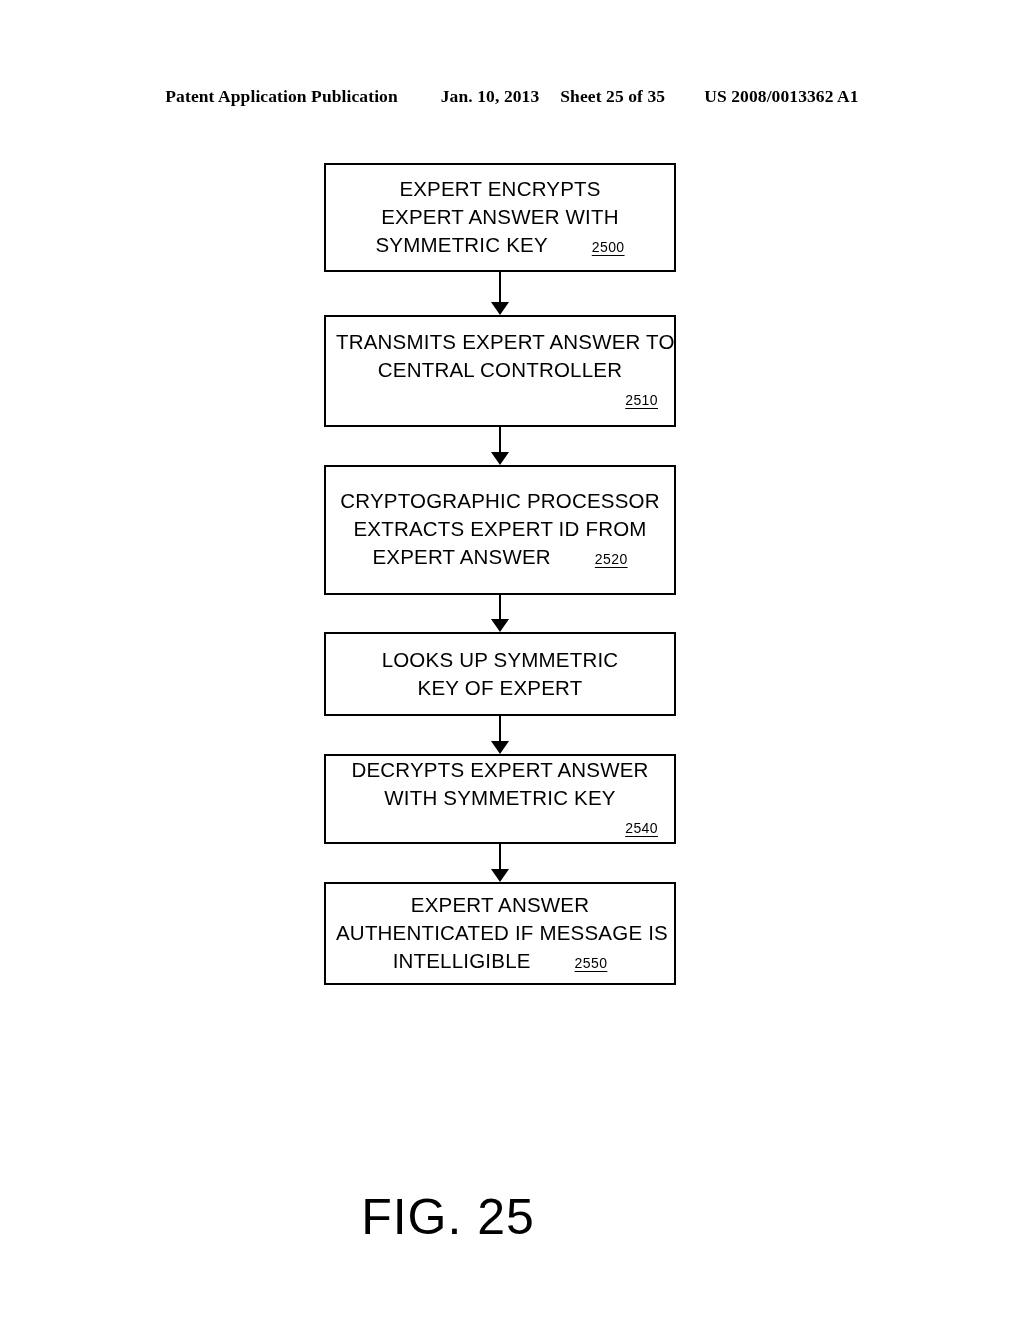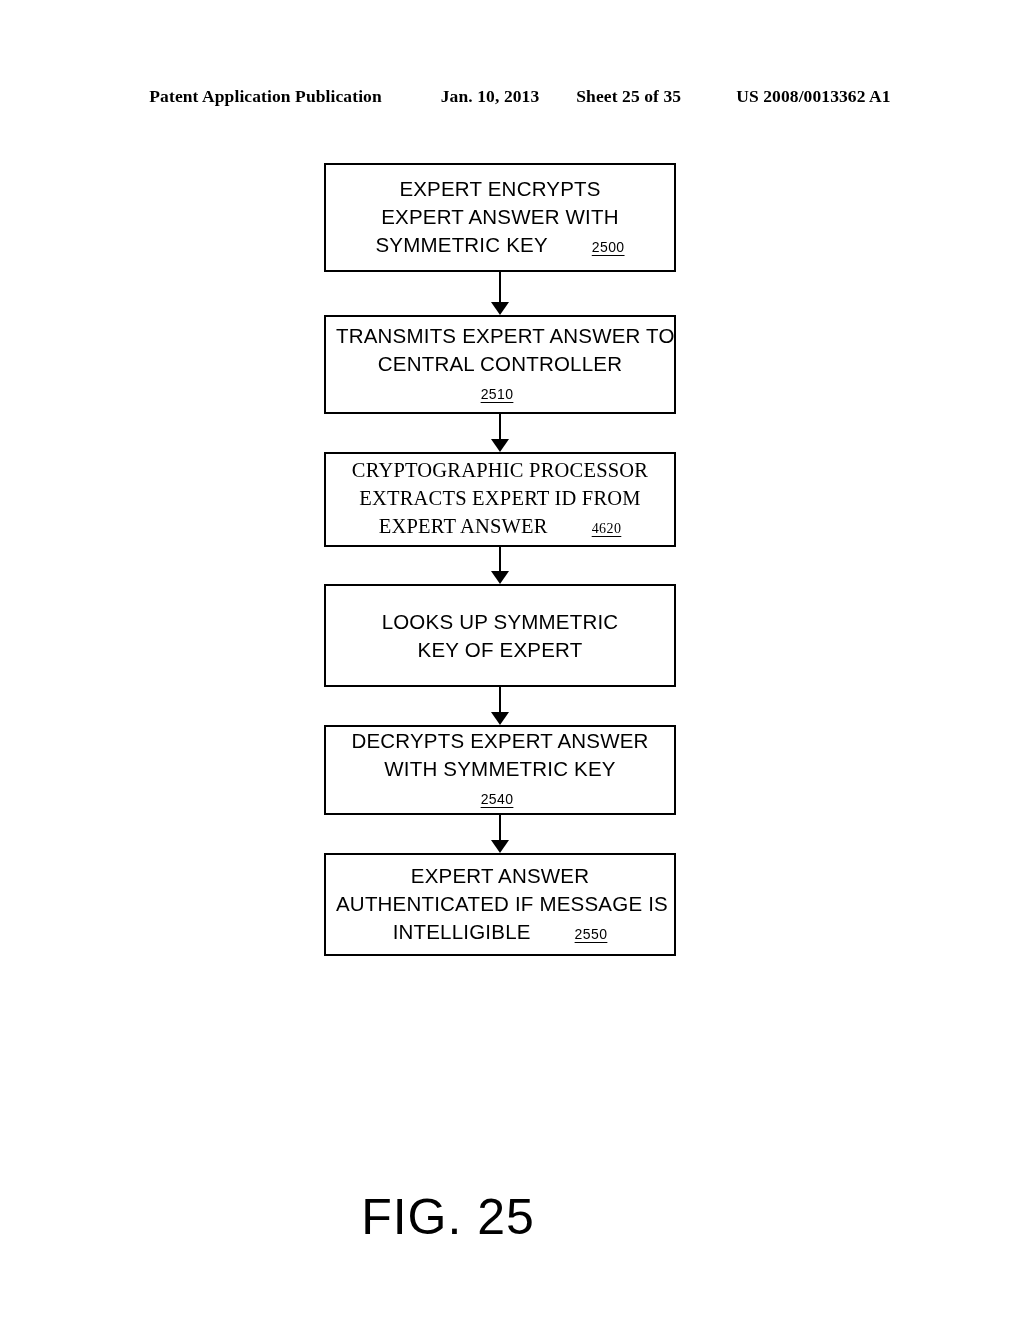--- a/index.html
+++ b/index.html
@@ -23,21 +23,21 @@
     left: 0;
     top: 86px;
     width: 1024px;
     text-align: center;
     font-family: "Liberation Serif", serif;
     font-weight: bold;
     font-size: 17.5px;
     letter-spacing: 0.1px;
     white-space: nowrap;
   }
-  .page-header .hdr-seg { display: inline-block; vertical-align: baseline; margin-left: 16px; }
+  .page-header .hdr-seg { display: inline-block; vertical-align: baseline; }
   .gap-lg { display: inline-block; width: 34px; }
   .gap-md { display: inline-block; width: 12px; }
   .gap-xl { display: inline-block; width: 30px; }
 
   
   .flowchart {
     position: absolute;
     left: 324px;
     top: 163px;
     width: 352px;
@@ -65,20 +65,21 @@
   
   .line-with-ref {
     display: flex;
     align-items: baseline;
     justify-content: center;
     gap: 44px;
     white-space: nowrap;
   }
   .ref-own-line {
     display: block;
+    text-align: right;
     padding-right: 6px;
   }
   .ref {
     font-size: 14px;
     text-decoration: underline;
     text-underline-offset: 3px;
     letter-spacing: 0.4px;
   }
 
   
@@ -138,46 +139,46 @@
         <div class="line-with-ref">
           <span class="node-line">SYMMETRIC KEY</span>
           <span class="ref">2500</span>
         </div>
       </div>
     </div>
     <div class="connector" style="height: 43px;">
       <div class="shaft" style="height: 30px;"></div>
       <div class="head"></div>
     </div>
-    <div class="node" style="height: 99px;">
+    <div class="node" style="height: 112px;">
       <div class="node-lines">
         <span class="node-line">TRANSMITS EXPERT ANSWER TO</span>
         <span class="node-line">CENTRAL CONTROLLER</span>
         <div class="ref-own-line"><span class="ref">2510</span></div>
       </div>
     </div>
     <div class="connector" style="height: 38px;">
       <div class="shaft" style="height: 25px;"></div>
       <div class="head"></div>
     </div>
-    <div class="node" style="height: 95px; font-family: Liberation Serif, serif;">
+    <div class="node" style="height: 130px;">
       <div class="node-lines">
         <span class="node-line">CRYPTOGRAPHIC PROCESSOR</span>
         <span class="node-line">EXTRACTS EXPERT ID FROM</span>
         <div class="line-with-ref">
           <span class="node-line">EXPERT ANSWER</span>
-          <span class="ref">4620</span>
+          <span class="ref">2520</span>
         </div>
       </div>
     </div>
     <div class="connector" style="height: 37px;">
       <div class="shaft" style="height: 24px;"></div>
       <div class="head"></div>
     </div>
-    <div class="node" style="height: 103px;">
+    <div class="node" style="height: 84px;">
       <div class="node-lines">
         <span class="node-line">LOOKS UP SYMMETRIC</span>
         <span class="node-line">KEY OF EXPERT</span>
       </div>
     </div>
     <div class="connector" style="height: 38px;">
       <div class="shaft" style="height: 25px;"></div>
       <div class="head"></div>
     </div>
     <div class="node" style="height: 90px;">

